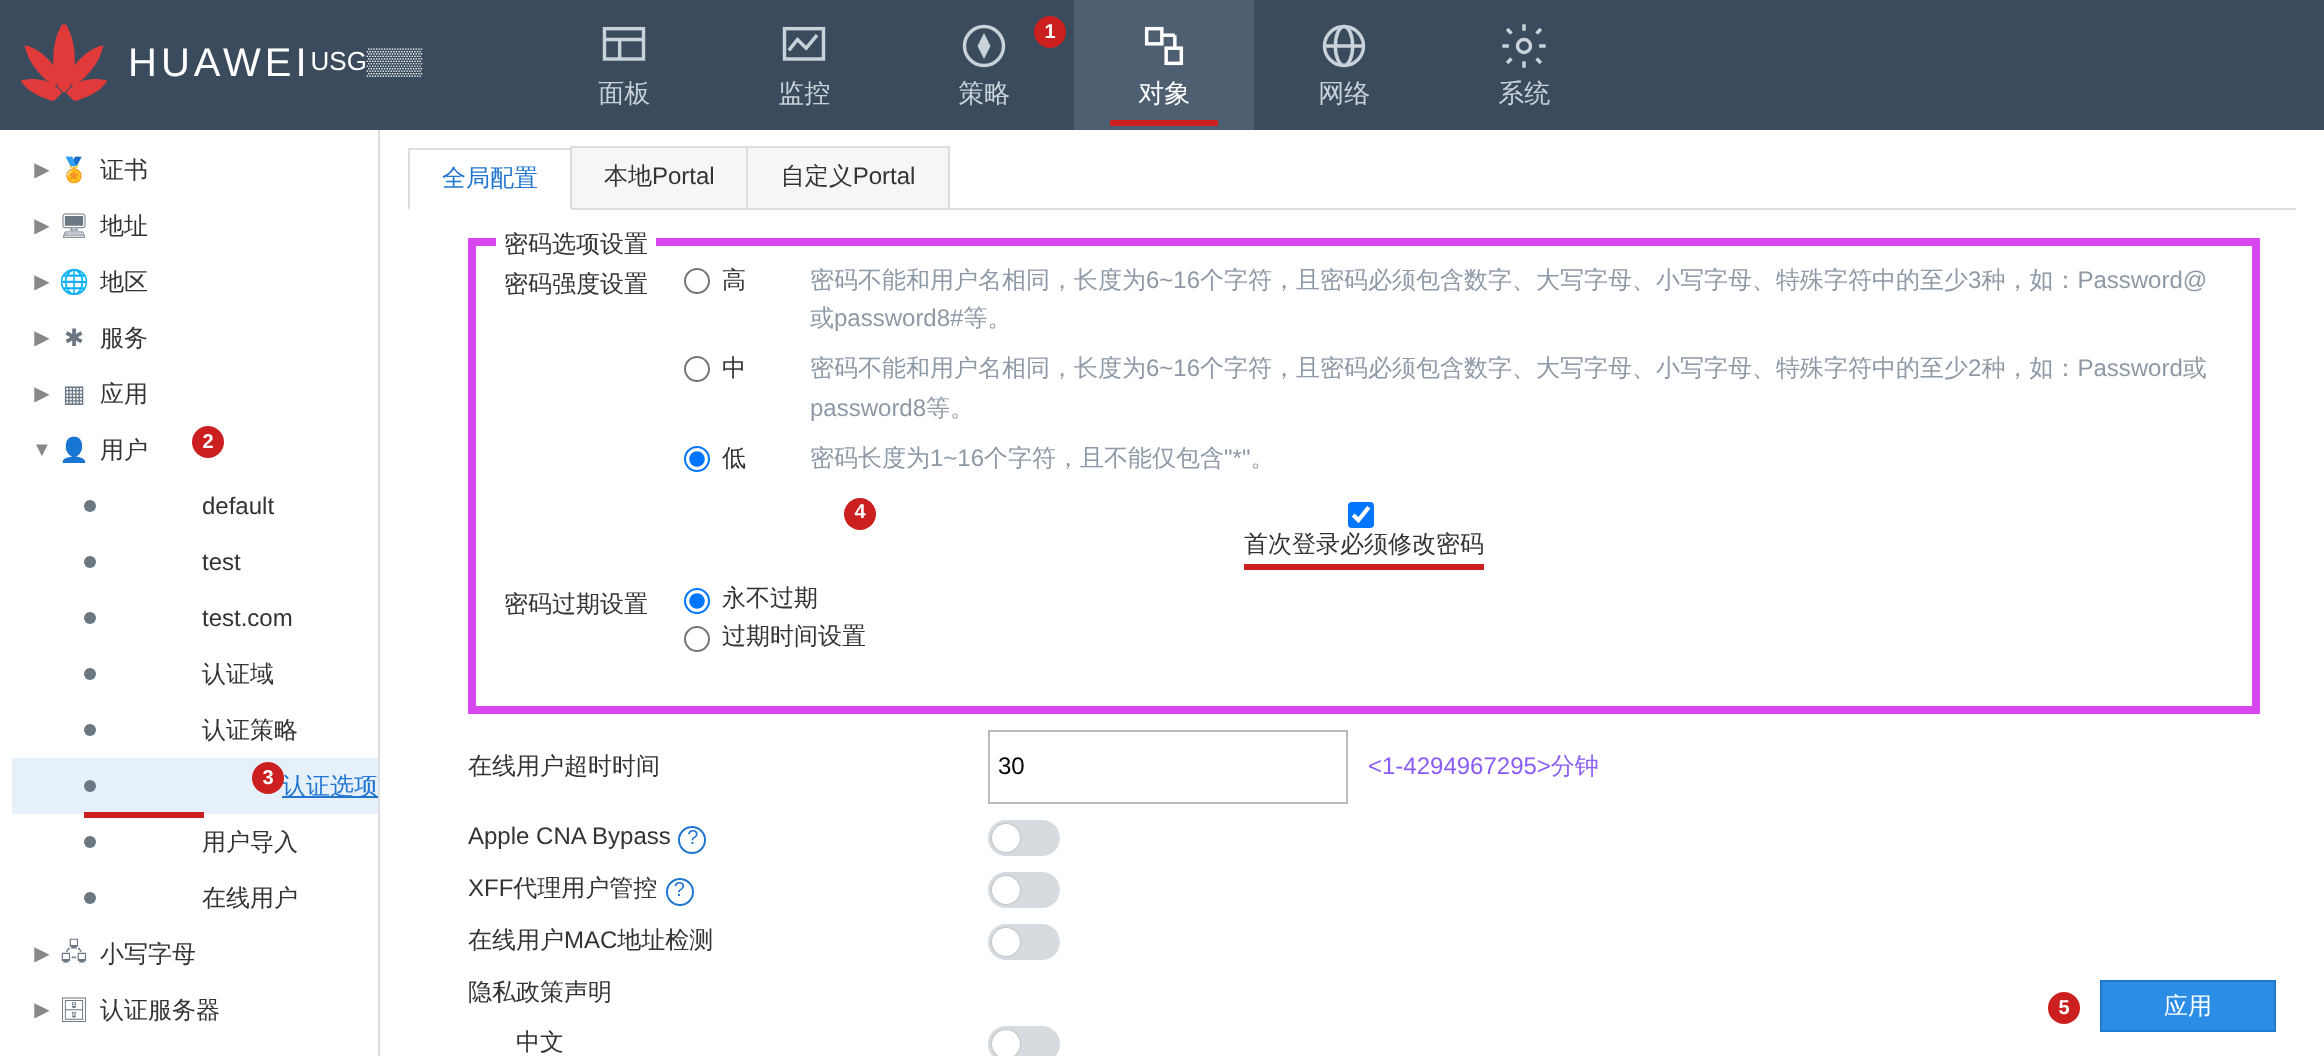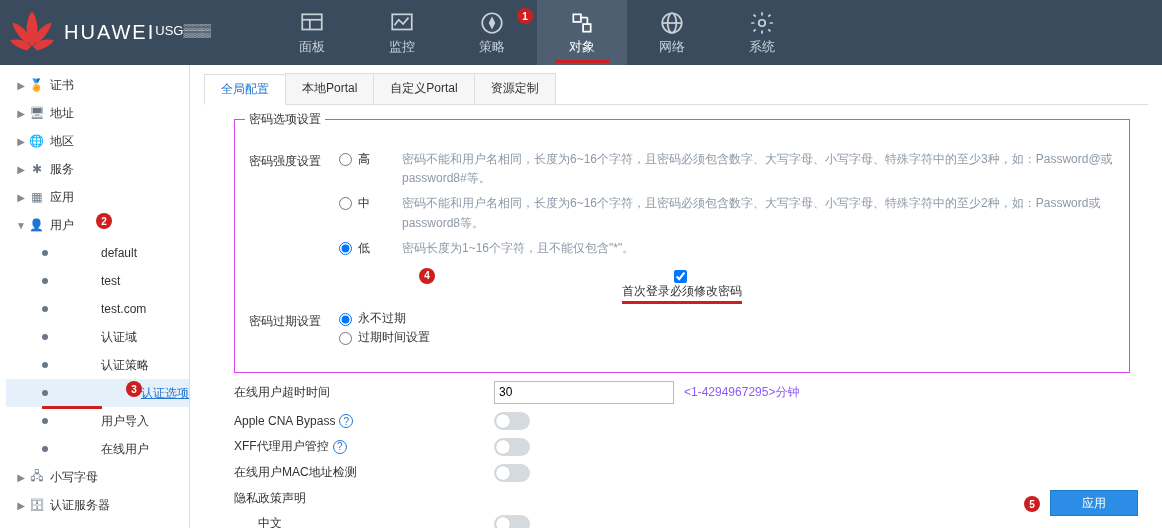--- a/index.html
+++ b/index.html
@@ -25,36 +25,36 @@
 .tree-node.selected .label { color: #2176d2; text-decoration: underline; }
 .tree-node.expanded-user .label { font-weight: 500; }
 .lvl0 { padding-left: 8px; }
 .lvl1 { padding-left: 36px; gap: 43px; }
 .bullet { width: 6px; height: 6px; background: #6b7785; border-radius: 50%; display: inline-block; margin-right: 6px; }
 .content { flex: 1; padding: 8px 14px 8px 14px; position: relative; overflow: hidden; }
 .tabs { display: flex; border-bottom: 1px solid #ddd; }
 .tab { padding: 6px 16px; border: 1px solid #ddd; border-bottom: none; margin-right: -1px; background: #f6f6f6; cursor: pointer; font-size: 12px; }
 .tab.active { background: #fff; color: #2176d2; border-bottom: 1px solid #fff; position: relative; top: 1px; }
 .panel { padding: 14px 18px 0 30px; }
-.fieldset { border: 1px solid #d946ef; padding: 24px 14px 14px 14px; position: relative; }
+.fieldset { border: 4px solid #d946ef; padding: 2px 14px 14px 14px; position: relative; }
 .fieldset-legend { position: absolute; top: -9px; left: 10px; background: #fff; padding: 0 4px; color: #333; }
 .row { display: flex; align-items: flex-start; margin: 6px 0; }
 .row-label { width: 90px; padding-top: 3px; color: #333; }
 .row-body { flex: 1; }
 .radio-line { display: flex; align-items: flex-start; margin-bottom: 6px; }
 .radio-line input { margin-top: 3px; }
 .radio-opt { width: 44px; margin-left: 6px; padding-top: 1px; }
 .radio-desc { flex: 1; color: #8d99a6; line-height: 1.6; }
 .checkbox-row { display: flex; align-items: center; margin: 6px 0 3px 0; flex-direction: column; }
 .checkbox-row input { margin-right: 4px; }
 .checkbox-label { color: #333; }
 .red-underline { border-bottom: 3px solid #cc1f1f; padding-bottom: 1px; }
 .form-row { display: flex; align-items: center; margin: 8px 0; }
 .form-label { width: 260px; }
-.form-input { width: 180px; height: 23px; border: 1px solid #bbb; padding: 0 4px; font-size: 12px; }
+.form-input { width: 180px; height: 37px; border: 1px solid #bbb; padding: 0 4px; font-size: 12px; }
 .hint { color: #8b5cf6; margin-left: 10px; }
 .help { display: inline-flex; width: 14px; height: 14px; border: 1px solid #2176d2; color: #2176d2; border-radius: 50%; align-items: center; justify-content: center; font-size: 10px; margin-left: 4px; }
 .toggle { width: 36px; height: 18px; background: #d6dbe0; border-radius: 10px; position: relative; }
 .toggle::after { content: ""; position: absolute; width: 14px; height: 14px; background: #fff; border-radius: 50%; top: 2px; left: 2px; box-shadow: 0 0 1px rgba(0,0,0,.3); }
 .sub-row { display: flex; align-items: center; margin: 6px 0 6px 24px; }
 .sub-label { width: 236px; }
 .apply-btn { position: absolute; right: 24px; bottom: 12px; width: 88px; height: 26px; line-height: 24px; text-align: center; background: #2b8de6; color: #fff; border: 1px solid #1e7acc; cursor: pointer; font-size: 12px; }
 .num-badge { position: absolute; width: 16px; height: 16px; background: #cc1f1f; color: #fff; border-radius: 50%; font-size: 10px; display: flex; align-items: center; justify-content: center; font-weight: bold; }
 .auth-underline-rel { position: relative; }
 .auth-underline { position: absolute; left: 36px; bottom: -2px; width: 60px; height: 3px; background: #cc1f1f; }
@@ -210,21 +210,20 @@
         <span class="icon">🗄</span>
         <span class="label">认证服务器</span>
       </div>
   </div>
 
   <div class="content">
     <div class="tabs">
       <div class="tab active">全局配置</div>
       <div class="tab">本地Portal</div>
       <div class="tab">自定义Portal</div>
-      <div class="tab">资源定制</div>
     </div>
 
     <div class="panel">
       <div class="fieldset">
         <div class="fieldset-legend">密码选项设置</div>
         <div class="row">
           <div class="row-label">密码强度设置</div>
           <div class="row-body">
             <div class="radio-line">
               <input type="radio" name="pw" style="">

